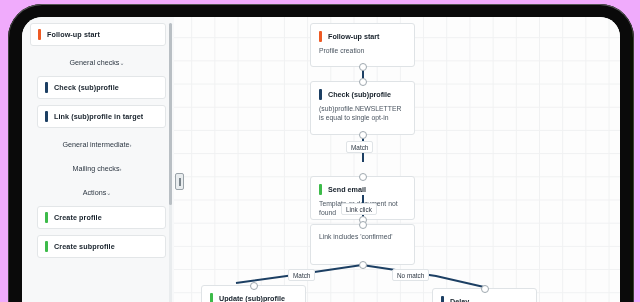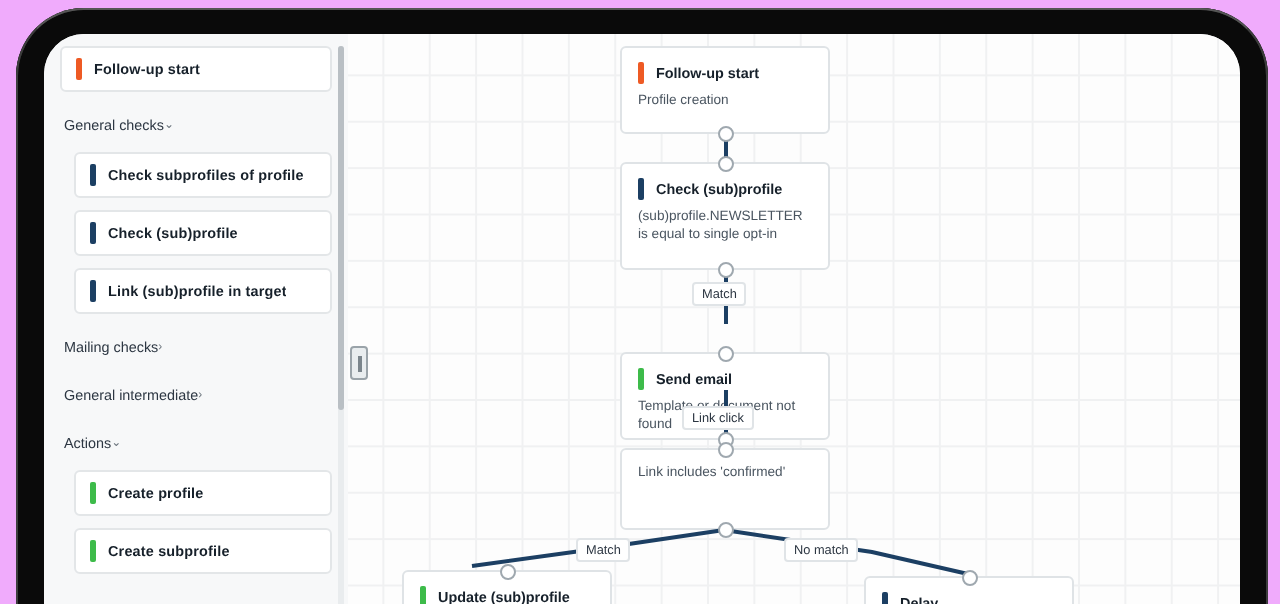--- a/index.html
+++ b/index.html
@@ -33,21 +33,21 @@
   .s-card {
     background:#ffffff; border:1px solid #e3e6e8; border-radius:3px;
     height:23px; display:flex; align-items:center; padding-left:7px;
     margin-bottom:6px;
   }
   .s-card.indent { margin-left:7px; }
   .bar { width:3px; height:11px; border-radius:1px; flex:0 0 3px; margin-right:6px; }
   .s-lbl { font-size:7.2px; font-weight:bold; color:#16202a; letter-spacing:.1px;
     white-space:nowrap; overflow:hidden; }
   .s-group {
-    display:flex; align-items:center; justify-content:flex-start;
+    display:flex; align-items:center; justify-content:center;
     height:21px; padding:0 4px 0 2px; margin-bottom:3px;
   }
   .s-group-lbl { font-size:7.2px; color:#2c3642; }
   .chev { font-size:6px; color:#6b747d; line-height:1; }
   #sb-track {
     position:absolute; right:2px; top:6px; width:3px; height:286px;
     background:#e9ecee; border-radius:2px;
   }
   #sb-thumb {
     position:absolute; right:2px; top:6px; width:3px; height:182px;
@@ -114,43 +114,39 @@
       <div class="s-card">
         <span class="bar" style="background:#ee5a24"></span>
         <span class="s-lbl">Follow-up start</span>
       </div>
 
       <div class="s-group">
         <span class="s-group-lbl">General checks</span>
         <span class="chev">⌄</span>
       </div>
 
-      <div class="s-card indent">
-        <span class="bar" style="background:#1c3f63"></span>
-        <span class="s-lbl">Check subprofiles of profile</span>
-      </div>
 
       <div class="s-card indent">
         <span class="bar" style="background:#1c3f63"></span>
         <span class="s-lbl">Check (sub)profile</span>
       </div>
 
       <div class="s-card indent">
         <span class="bar" style="background:#1c3f63"></span>
         <span class="s-lbl">Link (sub)profile in target</span>
       </div>
 
 
       <div class="s-group">
+        <span class="s-group-lbl">General intermediate</span>
+        <span class="chev">›</span>
+      </div>
+
+      <div class="s-group">
         <span class="s-group-lbl">Mailing checks</span>
-        <span class="chev">›</span>
-      </div>
-
-      <div class="s-group">
-        <span class="s-group-lbl">General intermediate</span>
         <span class="chev">›</span>
       </div>
 
       <div class="s-group">
         <span class="s-group-lbl">Actions</span>
         <span class="chev">⌄</span>
       </div>
 
       <div class="s-card indent">
         <span class="bar" style="background:#3dbb4a"></span>

